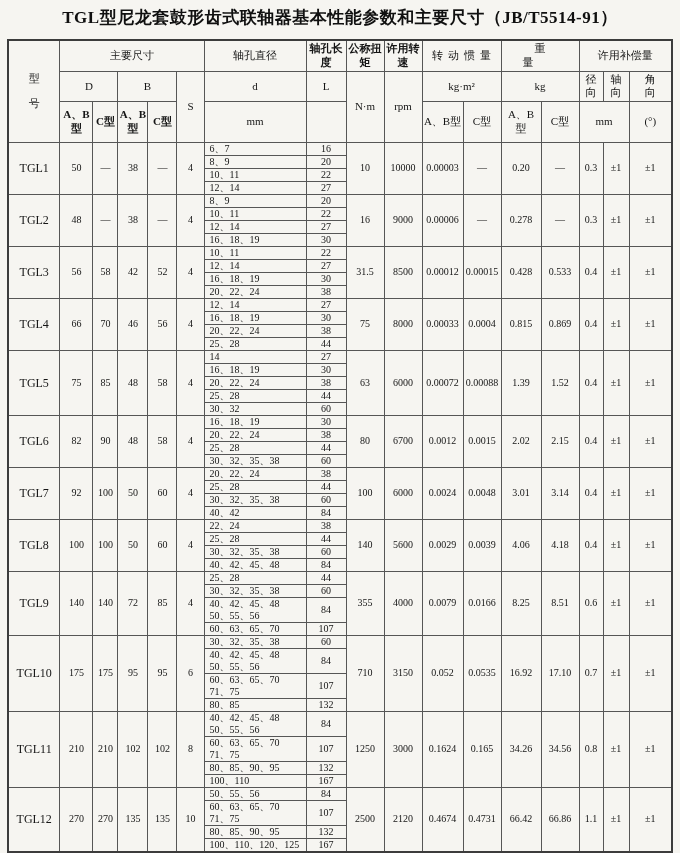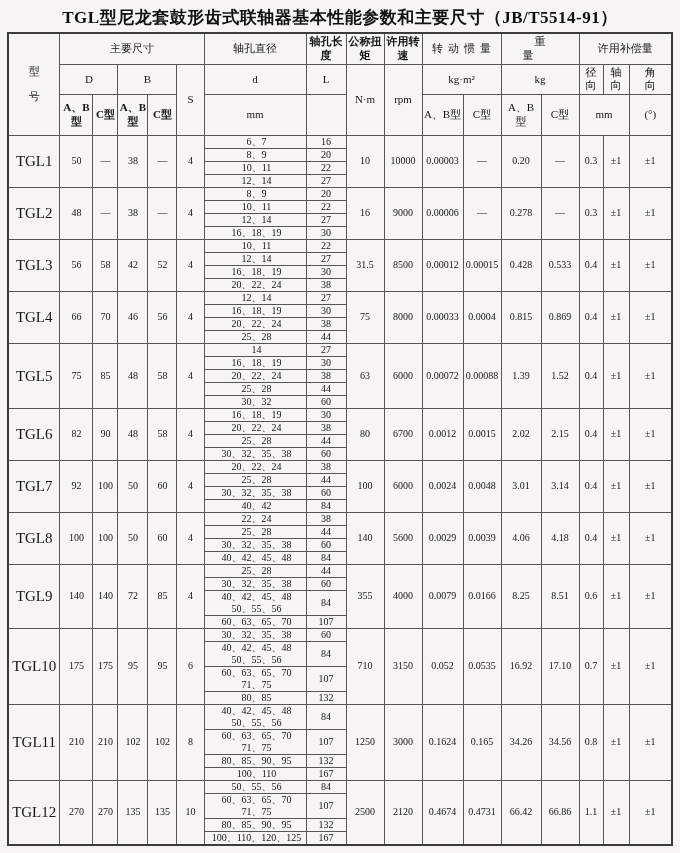--- a/index.html
+++ b/index.html
@@ -7,21 +7,21 @@
     width: 680px; height: 853px;
     background: #f6f5f1;
     color: #151515;
     font-family: "Liberation Serif", serif;
     overflow: hidden;
   }
   .title {
     font-size: 17px;
     font-weight: bold;
     text-align: center;
-    margin: 6px 0 3px 0;
+    margin: 6px 0 10px 0;
     letter-spacing: 0.5px;
     color: #101010;
   }
   table {
     border-collapse: collapse;
     table-layout: fixed;
     width: 664px;
     margin: 0 auto;
     border: 2px solid #3c3c3c;
   }
@@ -40,25 +40,25 @@
   }
   .hr1 th { height: 28px; }
   .hr2 th { height: 26px; }
   .hr3 th { height: 38px; }
   tbody td {
     font-size: 10px;
     line-height: 12px;
     padding: 0 2px;
   }
   td.dcol {
-    text-align: center;
+    text-align: left;
     padding-left: 5px;
     white-space: pre-line;
   }
-  td.model { font-size: 15px; }
+  td.model { font-size: 12px; }
   .vstack {
     display: inline-block;
     width: 1.05em;
     word-break: break-all;
     line-height: 2.3;
   }
   .vstack2 {
     display: inline-block;
     width: 1.05em;
     word-break: break-all;

